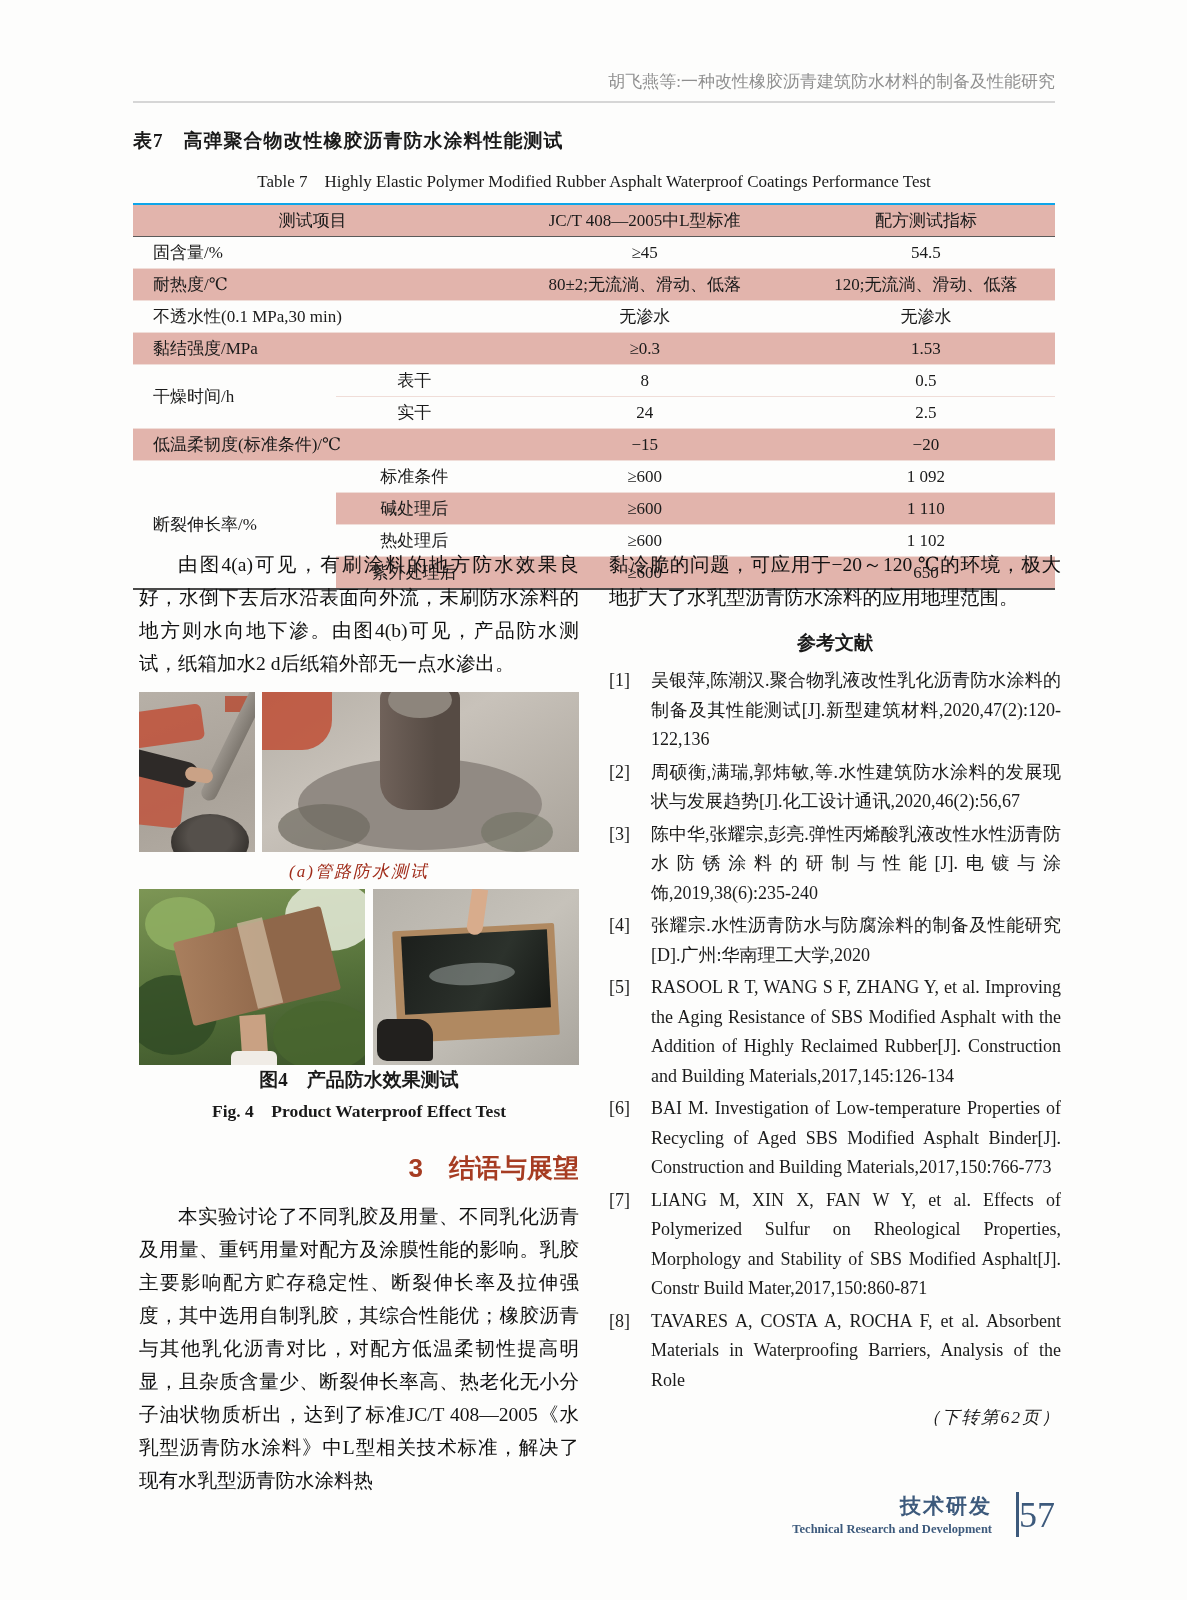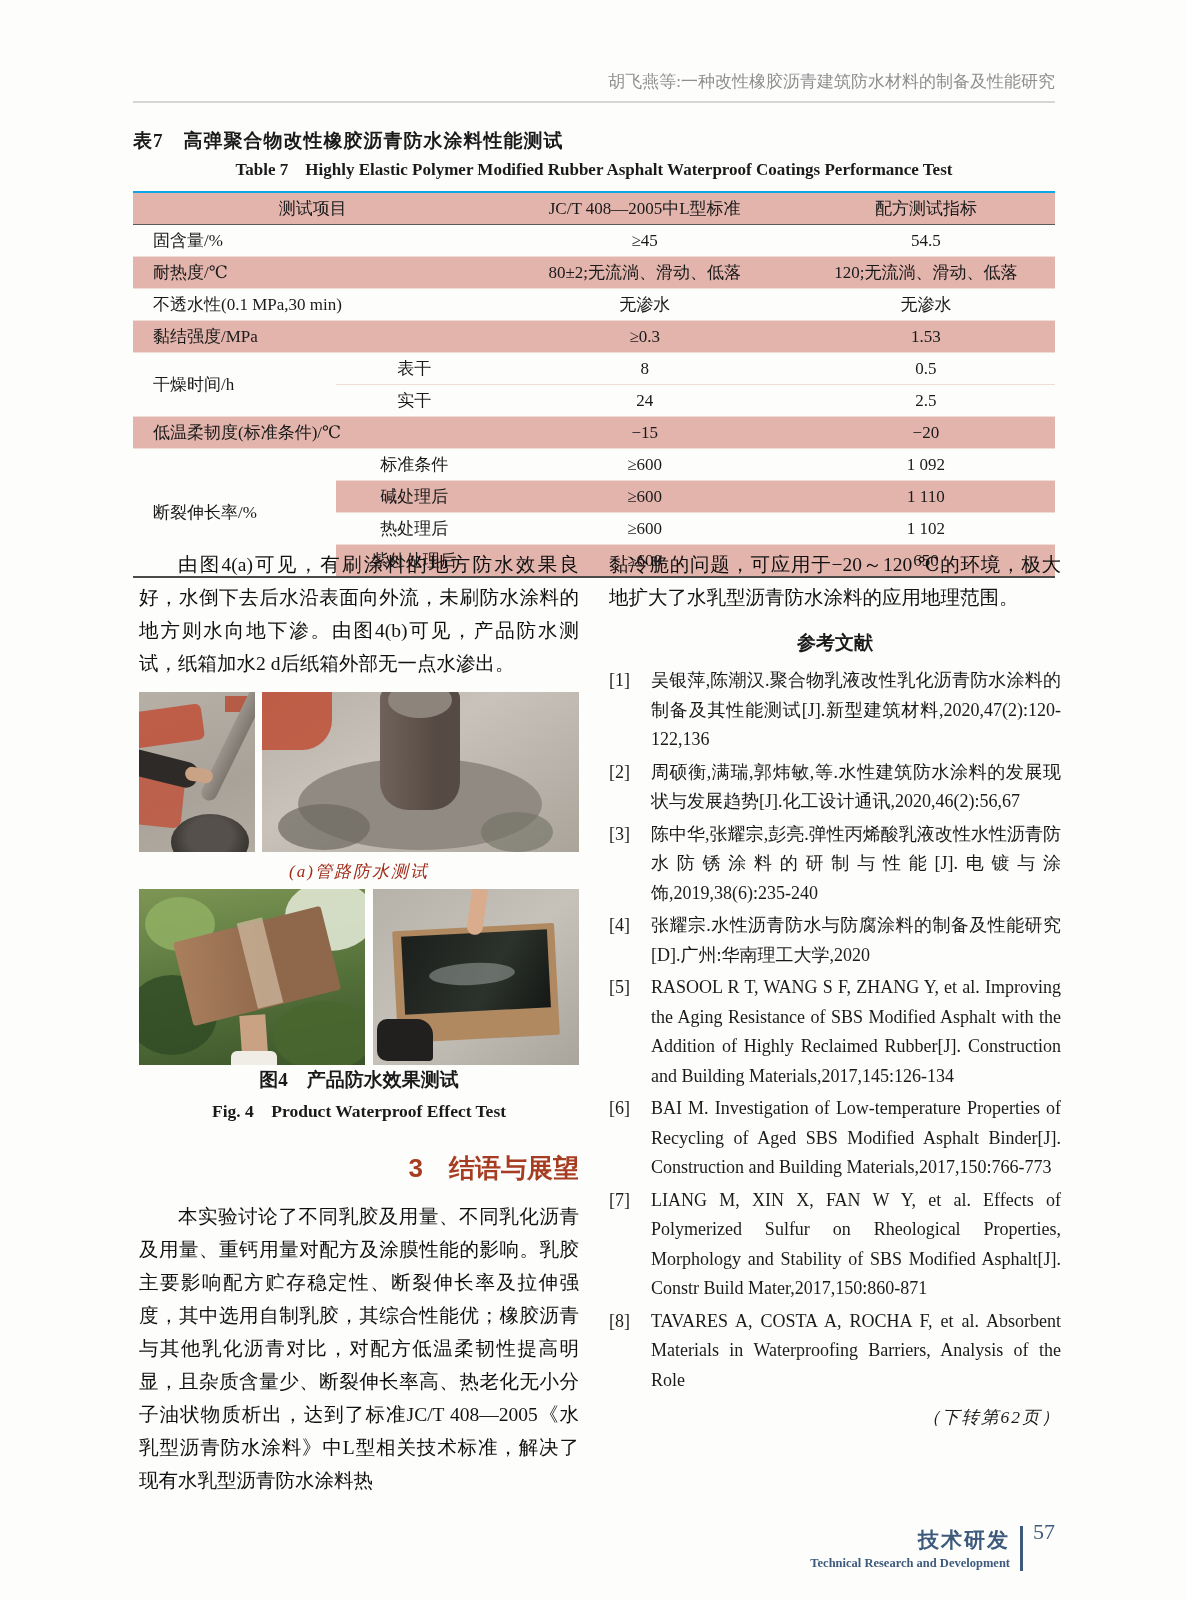--- a/index.html
+++ b/index.html
@@ -11,21 +11,21 @@
   }
   
   .running-head {
     position:absolute; left:133px; top:70px; width:922px;
     text-align:right; font-size:17px; color:#8f8f8f;
     padding-bottom:8px; border-bottom:2px solid #d6d6d6;
   }
   
   .table-section { position:absolute; left:133px; top:128px; width:922px; }
   .tbl-title-zh { text-align:left; font-weight:bold; font-size:19px; letter-spacing:1px; }
-  .tbl-title-en { text-align:center; font-weight:bold; font-size:17px; margin-top:4px; }
+  .tbl-title-en { text-align:center; font-weight:normal; font-size:17px; margin-top:16px; }
   table.perf {
     width:100%; margin-top:10px; border-collapse:collapse;
     font-size:17px; border-top:2px solid #0ea5e9; border-bottom:2px solid #4a4a4a;
   }
   table.perf td, table.perf th { padding:4px 6px; height:29px; font-weight:normal; vertical-align:middle; }
   table.perf thead th { border-bottom:1.5px solid #5a5a5a; }
   .shaded { background:#e2b4ac; }
   .c-label { text-align:left; padding-left:20px !important; width:22%; }
   .c-sub   { text-align:center; width:17%; }
   .c-std   { text-align:center; width:33%; }
@@ -67,24 +67,24 @@
   .refs-heading { text-align:center; font-weight:bold; font-size:19px; margin:16px 0 10px 0; }
   .ref-item { display:flex; font-size:18px; line-height:29.5px; margin-bottom:3px; }
   .ref-num { width:42px; flex:none; }
   .ref-text { flex:1; text-align:justify; }
   .continuation { text-align:right; font-style:italic; font-size:17.5px; letter-spacing:2px; margin-top:10px; }
   
   .footer {
     position:absolute; right:132px; top:1492px;
     display:flex; align-items:center; color:#3d5a7c;
   }
-  .footer-text { text-align:right; padding-right:10px; border-right:3px solid #3d5a7c;margin-top:34px; }
+  .footer-text { text-align:right; padding-right:24px; border-right:3px solid #3d5a7c; }
   .footer-zh { font-family:"Liberation Sans","DejaVu Sans",sans-serif; font-weight:bold; font-size:21px; letter-spacing:2px; }
   .footer-en { font-size:12.5px; font-weight:bold; margin-top:2px; }
-  .footer-page { font-size:22px; padding-left:10px; }
+  .footer-page { font-size:36px; }
 </style>
 </head>
 <body>
 
 <div class="page">
 
   <div class="running-head">胡飞燕等:一种改性橡胶沥青建筑防水材料的制备及性能研究</div>
 
   <div class="table-section">
     <div class="tbl-title-zh">表7　高弹聚合物改性橡胶沥青防水涂料性能测试</div>

